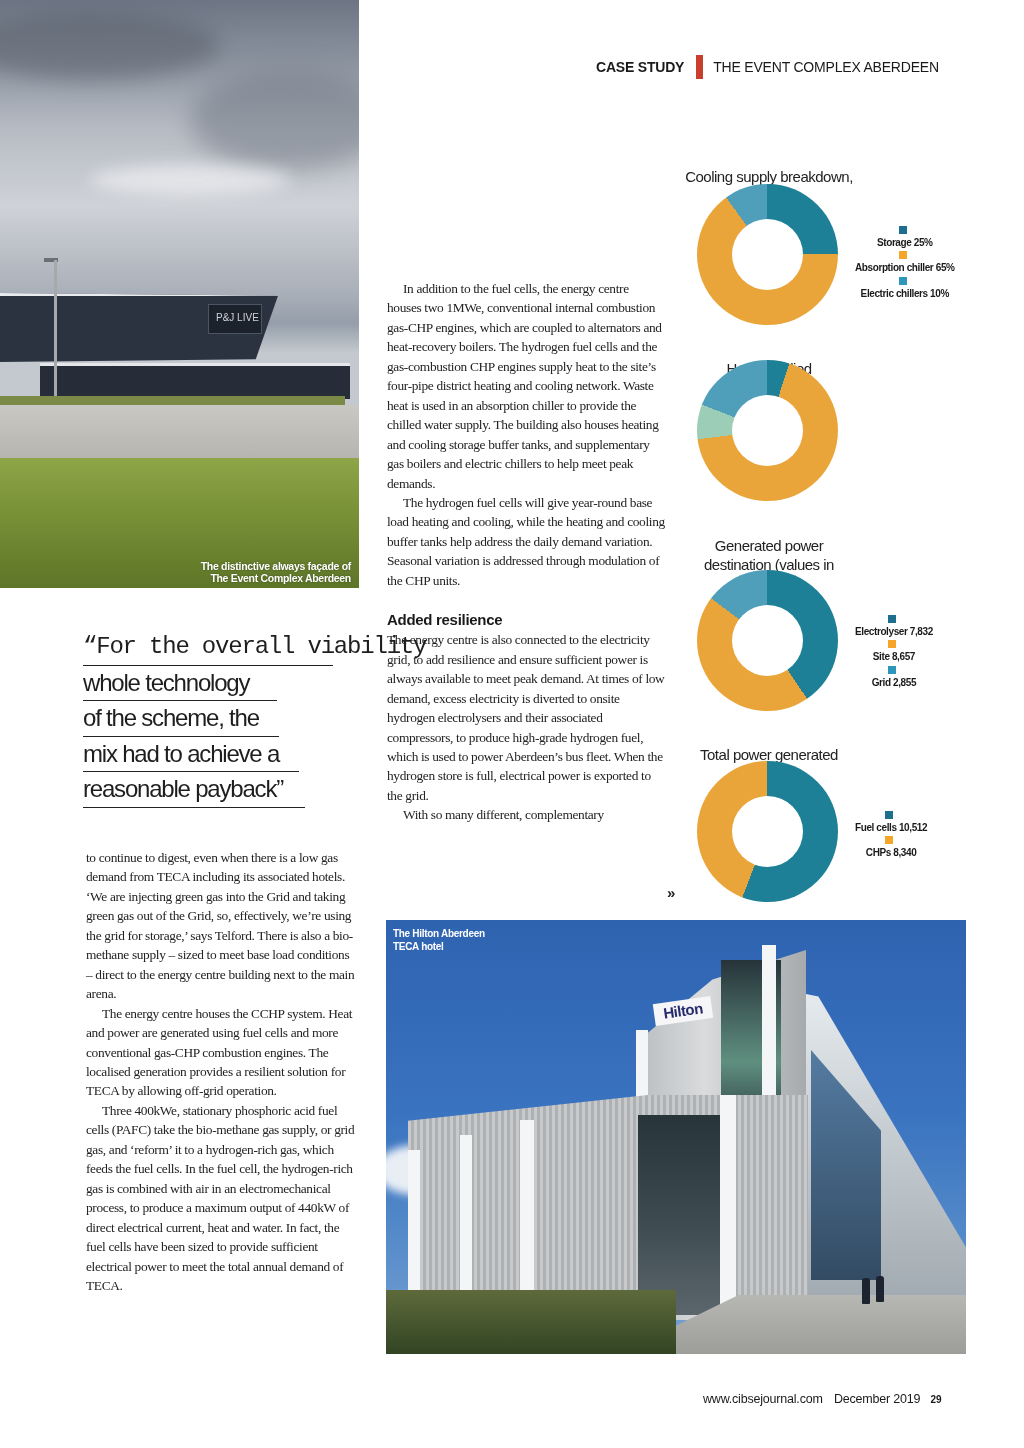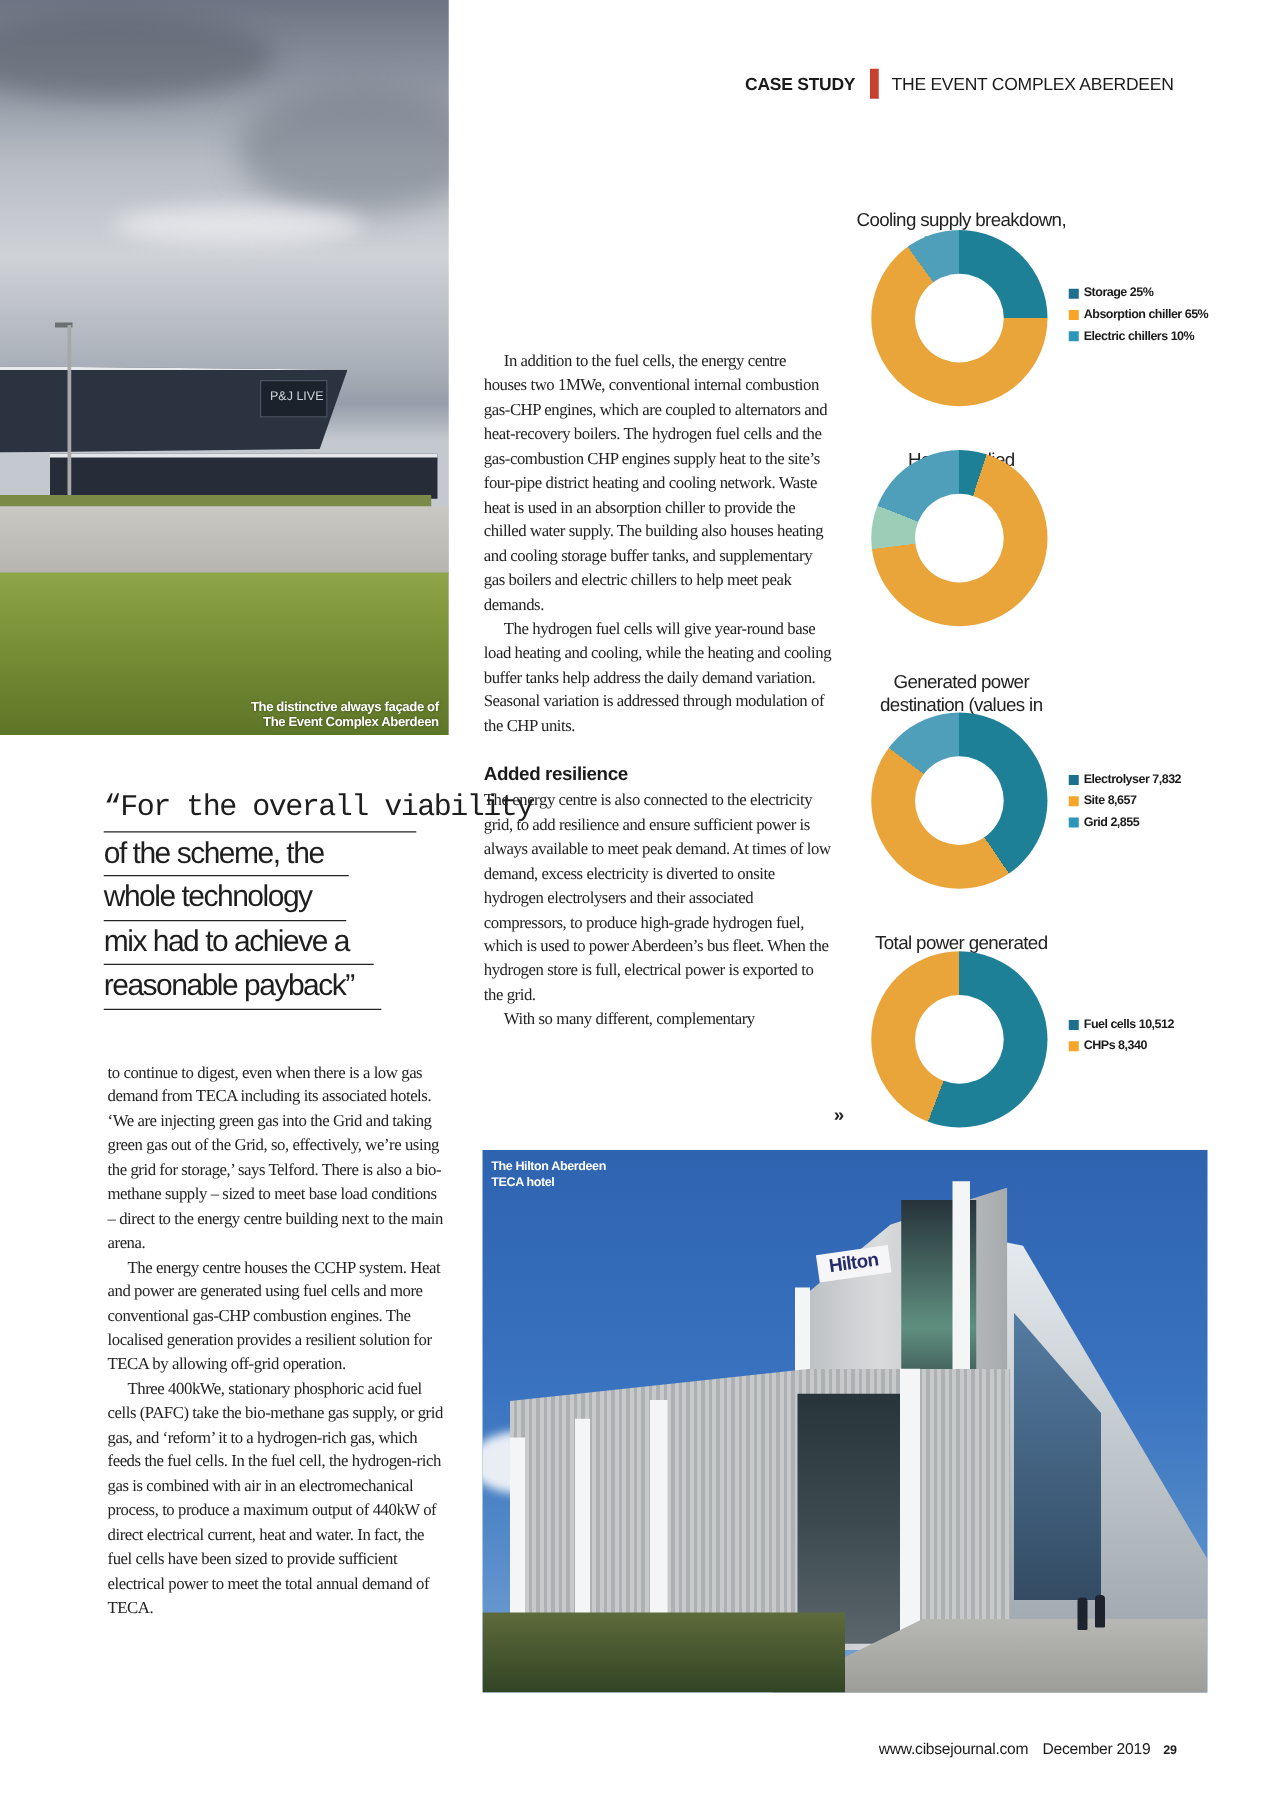--- a/index.html
+++ b/index.html
@@ -43,21 +43,21 @@
   .col-mid { left: 387px; top: 279px; width: 278px; }
   .col-mid h3 { font-family: "Liberation Sans", sans-serif; font-weight: bold; font-size: 15px; line-height: 18px; margin-top: 21px; margin-bottom: 1px; color: #1a1a1a; letter-spacing: -0.3px; }
   .continue { position: absolute; left: 667px; top: 884px; font-family: "Liberation Sans", sans-serif; font-weight: bold; font-size: 15px; color: #222; }
 
   
   .chart { position: absolute; left: 685px; width: 320px; }
   .chart-title { font-family: "Liberation Sans", sans-serif; font-size: 15px; line-height: 18.5px; color: #222; text-align: center; width: 168px; letter-spacing: -0.5px; margin-top: 28px; }
   .donut { position: absolute; width: 141px; height: 141px; border-radius: 50%; }
   .donut::after { content: ""; position: absolute; left: 35px; top: 35px; width: 71px; height: 71px; border-radius: 50%; background: #fff; }
   .legend { position: absolute; left: 170px; font-family: "Liberation Sans", sans-serif; font-weight: bold; font-size: 10px; line-height: 17.3px; color: #1a1a1a; letter-spacing: -0.4px; }
-  .legend .item { display: flex; align-items: center; white-space: nowrap; }
+  .legend .item { display: flex; align-items: center; white-space: nowrap; flex-direction: column; }
   .legend .sw { width: 8px; height: 8px; margin-right: 4px; display: inline-block; }
 
   
   .photo-hilton { position: absolute; left: 386px; top: 920px; width: 580px; height: 434px; overflow: hidden;
     background: linear-gradient(180deg, #2e63b0 0%, #3a73c0 45%, #5188c8 70%, #7aa3d4 100%); }
   .photo-hilton .cloud { position: absolute; left: -10px; top: 225px; width: 80px; height: 50px; border-radius: 50%; background: #e9eef5; filter: blur(4px); }
   .photo-hilton .tower { position: absolute; left: 250px; top: 30px; width: 170px; height: 370px; background: linear-gradient(90deg, #b9bcbf, #d9dbdd 40%, #a7aaad); clip-path: polygon(0 25%, 45% 8%, 100% 0, 100% 100%, 0 100%); }
   .photo-hilton .glass-tower { position: absolute; left: 335px; top: 40px; width: 60px; height: 170px; background: linear-gradient(180deg, #26333a, #5f8f7f 60%, #2c3c40); }
   .photo-hilton .long-wing { position: absolute; left: 400px; top: 70px; width: 180px; height: 330px; background: linear-gradient(180deg, #e6ebee, #9da6ad); clip-path: polygon(0 0, 18% 2%, 100% 78%, 100% 100%, 0 100%); }
   .photo-hilton .wing-glass { position: absolute; left: 425px; top: 130px; width: 70px; height: 230px; background: linear-gradient(180deg, #3d6a96, #1f3a55); clip-path: polygon(0 0, 100% 35%, 100% 100%, 0 100%); opacity: 0.85; }
@@ -100,22 +100,22 @@
   <div class="pavement"></div>
   <div class="grass"></div>
   <div class="photo-caption">
     <div>The distinctive always façade of</div>
     <div>The Event Complex Aberdeen</div>
   </div>
 </div>
 
 <div class="pullquote">
   <span class="line l1">“For the overall viability</span>
+  <span class="line l3">whole technology</span>
   <span class="line l2">of the scheme, the</span>
-  <span class="line l3">whole technology</span>
   <span class="line l4">mix had to achieve a</span>
   <span class="line l5">reasonable payback”</span>
 </div>
 
 <div class="col col-left">
   <p>to continue to digest, even when there is a low gas demand from TECA including its associated hotels. ‘We are injecting green gas into the Grid and taking green gas out of the Grid, so, effectively, we’re using the grid for storage,’ says Telford. There is also a bio-methane supply – sized to meet base load conditions – direct to the energy centre building next to the main arena.</p>
   <p class="ind">The energy centre houses the CCHP system. Heat and power are generated using fuel cells and more conventional gas-CHP combustion engines. The localised generation provides a resilient solution for TECA by allowing off-grid operation.</p>
   <p class="ind">Three 400kWe, stationary phosphoric acid fuel cells (PAFC) take the bio-methane gas supply, or grid gas, and ‘reform’ it to a hydrogen-rich gas, which feeds the fuel cells. In the fuel cell, the hydrogen-rich gas is combined with air in an electromechanical process, to produce a maximum output of 440kW of direct electrical current, heat and water. In fact, the fuel cells have been sized to provide sufficient electrical power to meet the total annual demand of TECA.</p>
 </div>
 

